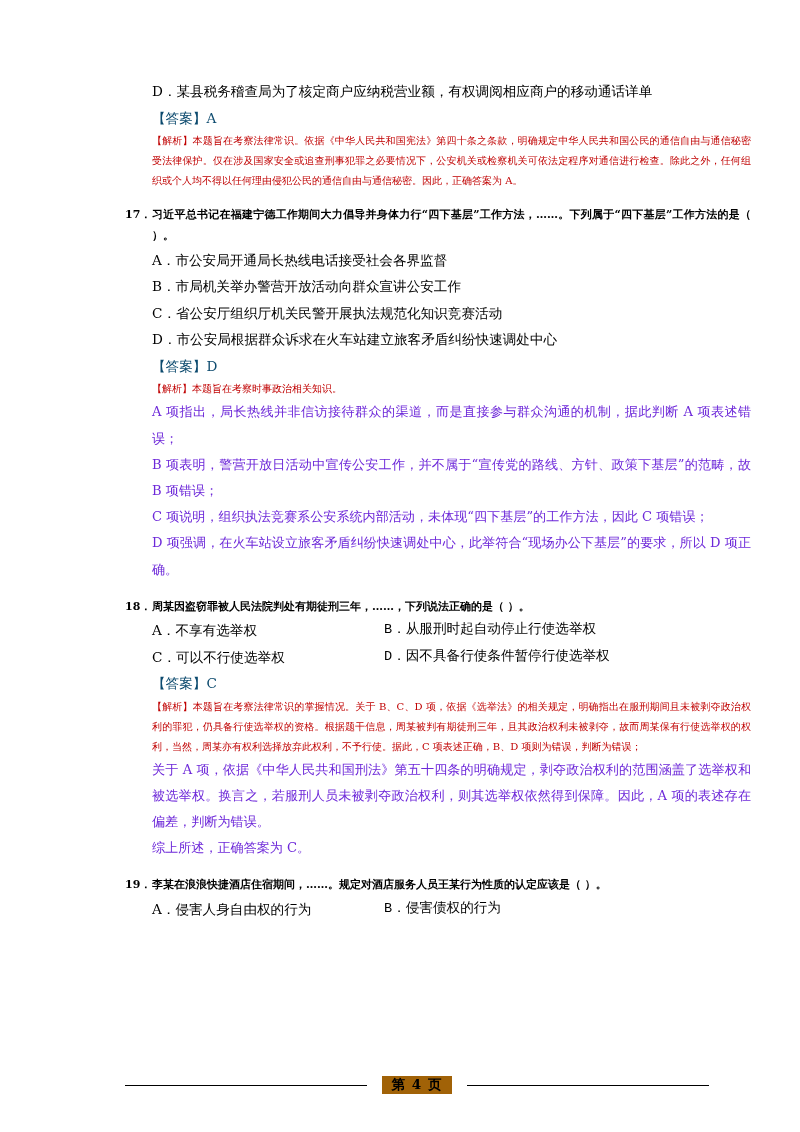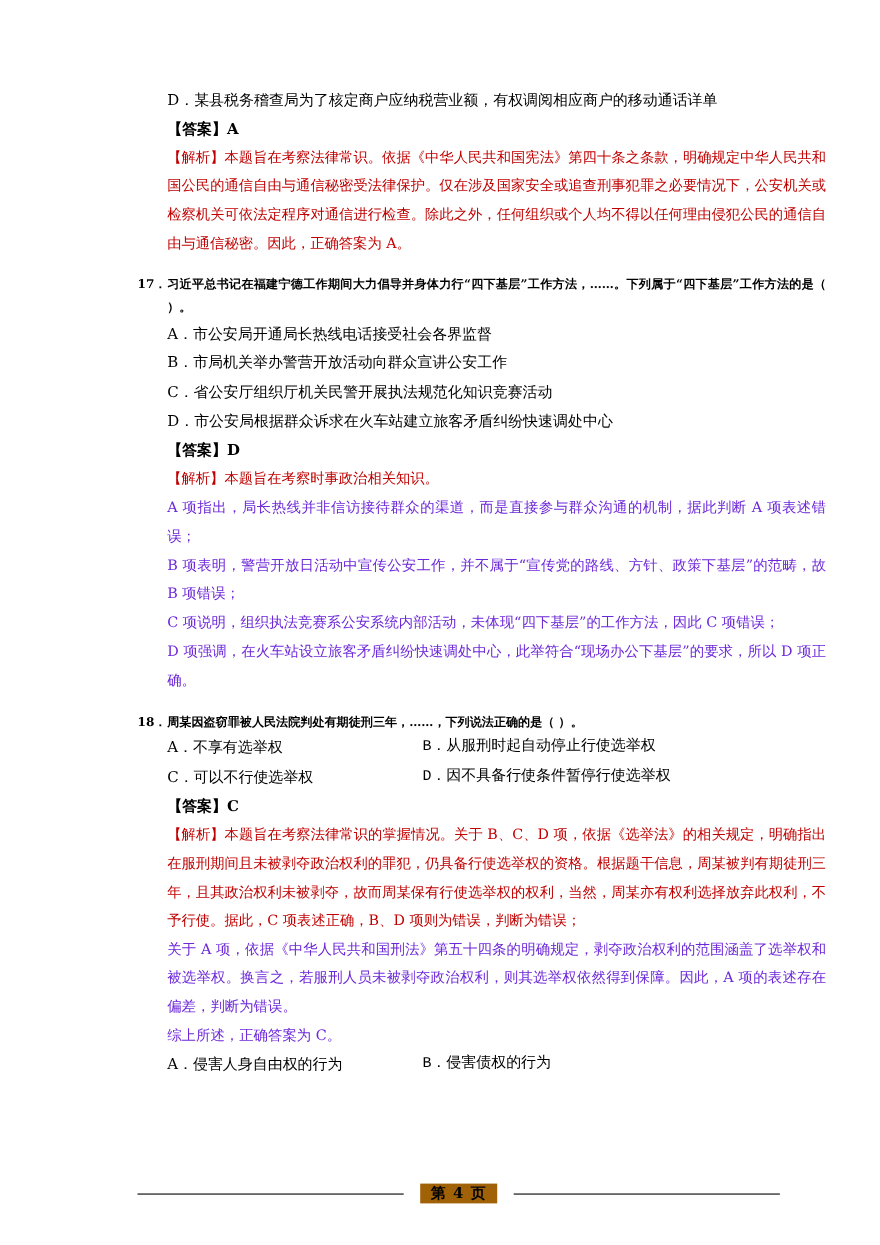--- a/index.html
+++ b/index.html
@@ -62,27 +62,26 @@
     padding-left: 27px;
     font-size: 13.6px;
     line-height: 1.95;
   }
   .opt-row .c1 { width: 232px; flex: 0 0 232px; }
   .opt-row .c2 { flex: 1 1 auto; font-family: Liberation Mono, monospace; }
 
   
   .ans, .exp {
     padding-left: 27px;
-    color: #000000;
-    font-weight: bold;
+    color: #0c4a6e;
   }
   .exp-body {
     padding-left: 27px;
     color: #c00000;
-    font-size: 13px;
+    font-size: 10px;
     line-height: 2.0;
     text-align: justify;
     text-justify: inter-ideograph;
   }
   .exp-cont {
     padding-left: 27px;
     color: #6d28d9;
     font-size: 13.1px;
     line-height: 2.0;
     text-align: justify;
@@ -157,20 +156,24 @@
   <div class="opt-row black">
     <span class="c1">C．可以不行使选举权</span>
     <span class="c2">D．因不具备行使条件暂停行使选举权</span>
   </div>
 
   <p class="ans">【答案】C</p>
   <p class="exp-body">【解析】本题旨在考察法律常识的掌握情况。关于 B、C、D 项，依据《选举法》的相关规定，明确指出在服刑期间且未被剥夺政治权利的罪犯，仍具备行使选举权的资格。根据题干信息，周某被判有期徒刑三年，且其政治权利未被剥夺，故而周某保有行使选举权的权利，当然，周某亦有权利选择放弃此权利，不予行使。据此，C 项表述正确，B、D 项则为错误，判断为错误；</p>
   <p class="exp-cont">关于 A 项，依据《中华人民共和国刑法》第五十四条的明确规定，剥夺政治权利的范围涵盖了选举权和被选举权。换言之，若服刑人员未被剥夺政治权利，则其选举权依然得到保障。因此，A 项的表述存在偏差，判断为错误。</p>
   <p class="exp-cont">综上所述，正确答案为 C。</p>
 
+  <div class="q black">
+    <span class="num">19．</span>
+    <span>李某在浪浪快捷酒店住宿期间，……。规定对酒店服务人员王某行为性质的认定应该是（      ）。</span>
+  </div>
 
   <div class="opt-row black">
     <span class="c1">A．侵害人身自由权的行为</span>
     <span class="c2">B．侵害债权的行为</span>
   </div>
 
   <div class="footer">
     <span class="rule left"></span>
     <span class="rule right"></span>
     <span class="pg">第 4 页</span>

